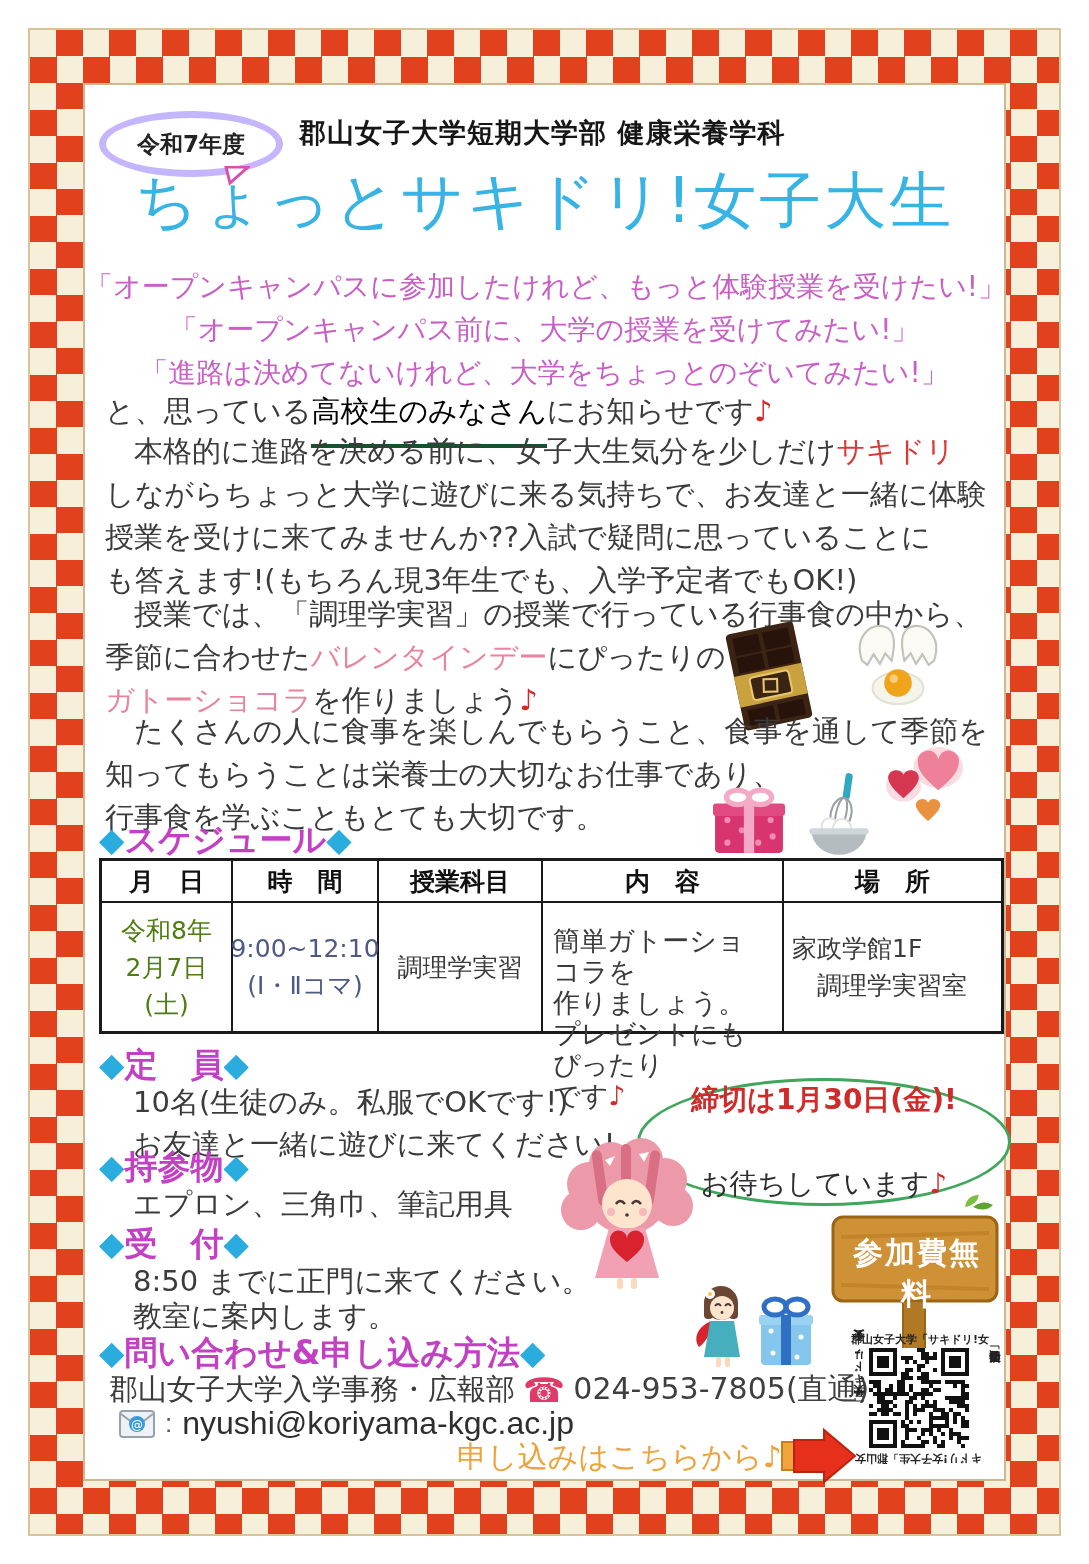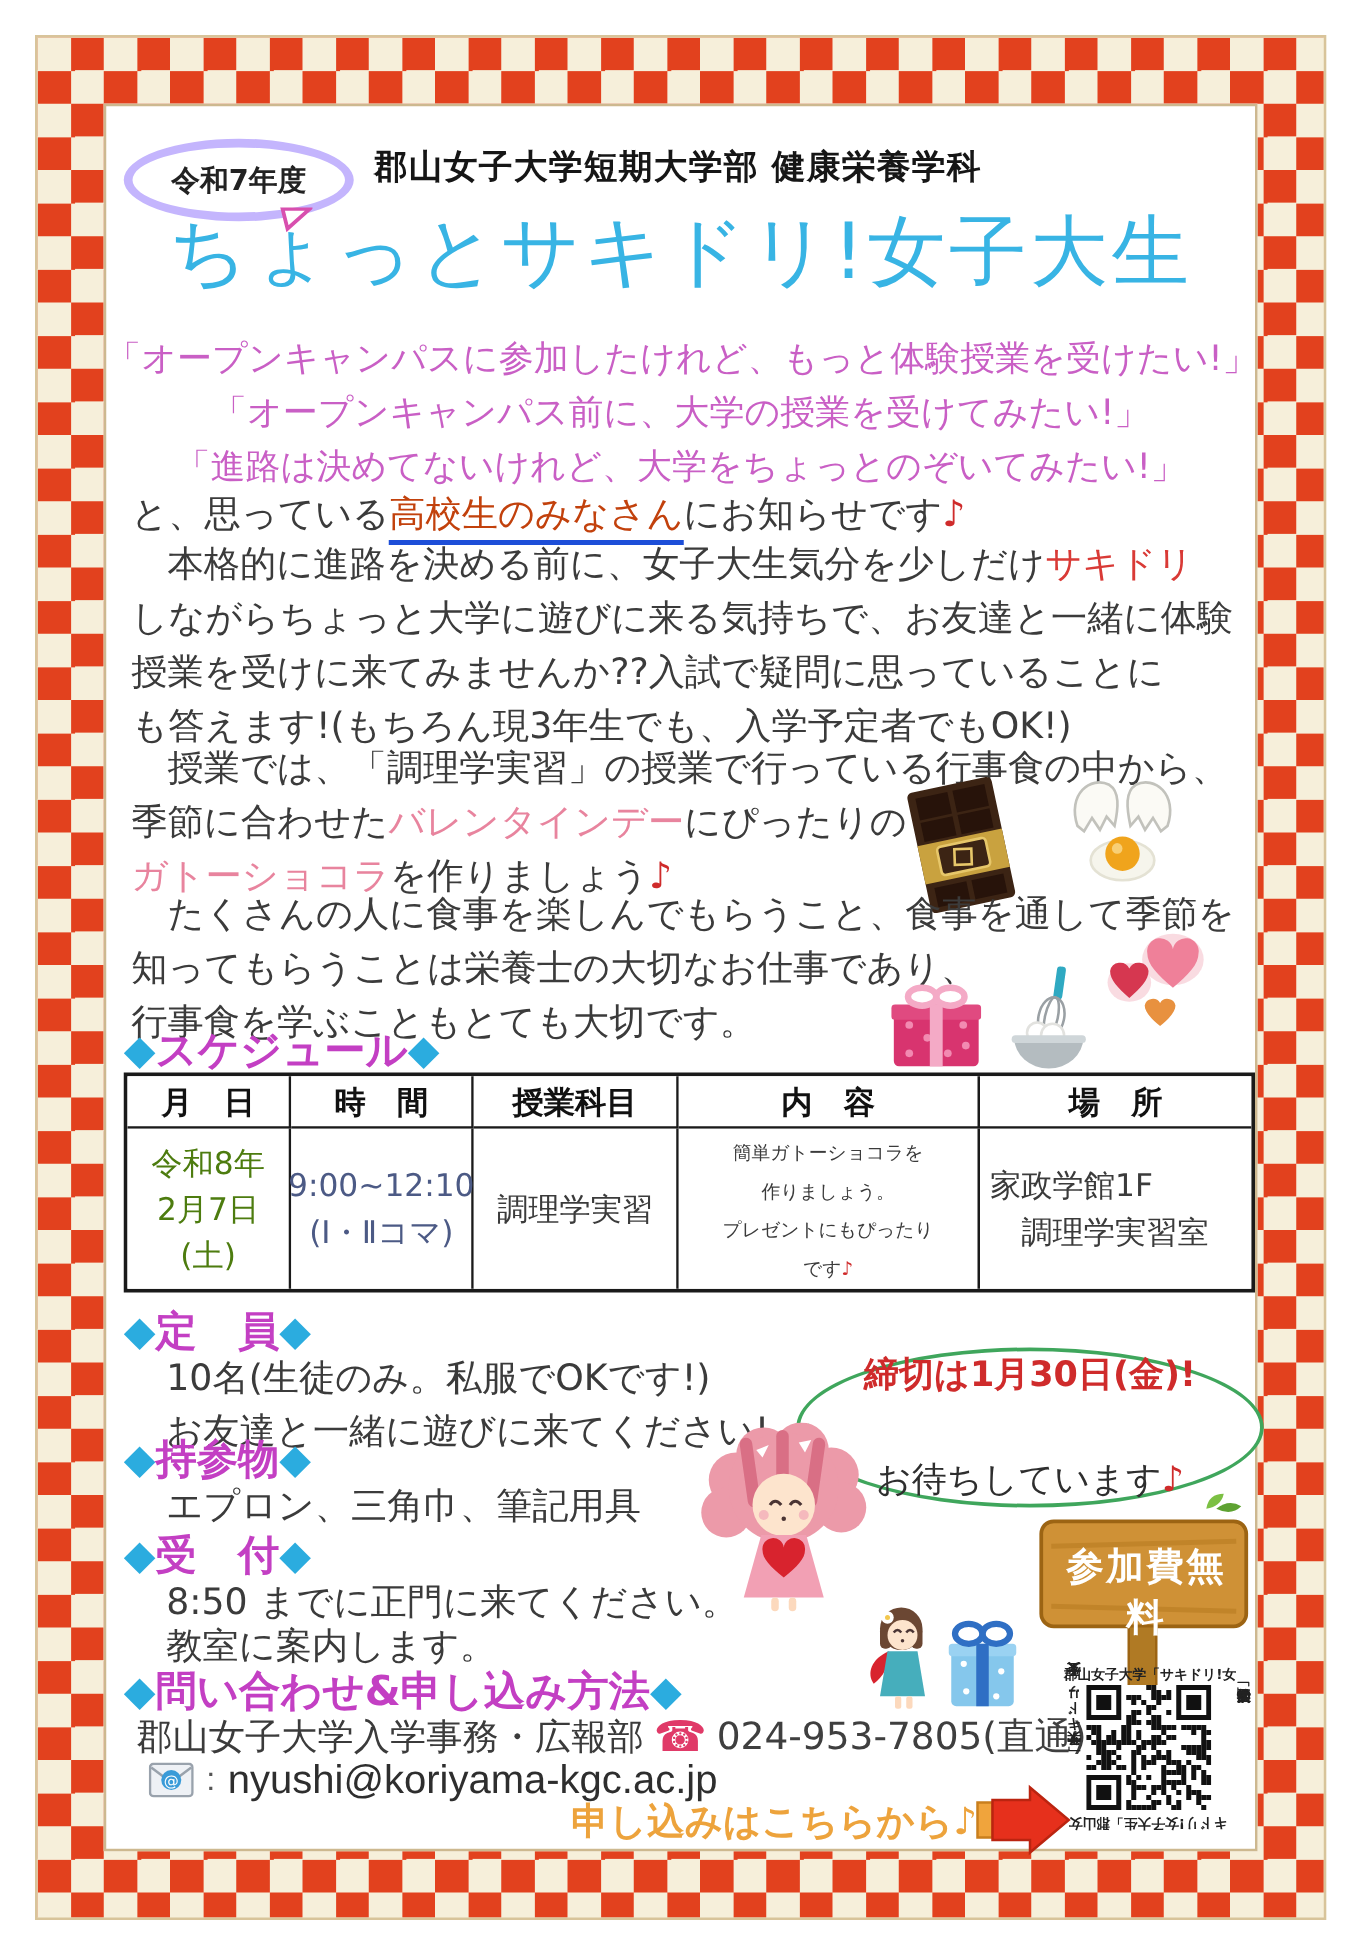--- a/index.html
+++ b/index.html
@@ -15,21 +15,21 @@
   
   .badge{left:14px;top:26px;width:170px;height:52px;border:7px solid #c4b5fd;border-radius:50%;
          display:flex;align-items:center;justify-content:center;font-size:23px;font-weight:bold;color:#222;background:#fff}
   .badge-tail{position:absolute;left:118px;top:48px}
   .dept{left:214px;top:30px;font-size:27px;font-weight:bold;color:#161616;letter-spacing:1px}
   .title{left:0;width:100%;top:74px;text-align:center;font-size:62px;font-weight:normal;color:#38b4e4;letter-spacing:3px}
   
   .quotes{left:0;width:100%;top:180px;text-align:center;font-size:28px;line-height:43px;
           color:#c95fc5;white-space:nowrap}
   .callout{left:20px;top:307px;font-size:29px;white-space:nowrap}
-  .hl-red{color:#c2410c;border-bottom:4px solid #1d4ed8;padding-bottom:4px}
+  .hl-red{color:#000000;border-bottom:4px solid #14532d;padding-bottom:16px}
   .note{color:#cf2b2b}
   .para{font-size:29px;line-height:43px;white-space:nowrap}
   .p1{left:20px;top:345px}
   .p2{left:20px;top:508px}
   .p3{left:20px;top:625px}
   .red{color:#d93a36}
   .pink{color:#e8849e}
   
   .sec{left:14px;font-size:33px;font-weight:bold;white-space:nowrap}
   .sec .dia{color:#2bacdf}
@@ -40,42 +40,42 @@
   .sched-table{left:14px;top:773px;width:905px;border:3px solid #1a1a1a;box-sizing:border-box;
                display:grid;grid-template-columns:131px 146px 164px 241px auto;background:#fff}
   .cell{border-right:2px solid #1a1a1a;border-bottom:2px solid #1a1a1a;box-sizing:border-box;
         display:flex;flex-direction:column;align-items:center;justify-content:center;background:#fff}
   .cell:nth-child(5n){border-right:none}
   .cell.last-row{border-bottom:none}
   .th{height:42px;font-size:25px;font-weight:bold;color:#111}
   .td{height:128px;font-size:25px;line-height:37px}
   .td.date{color:#4d7c0f}
   .td.time{color:#4c5a85}
-  .td.content{align-items:center;justify-content:flex-start;padding:4px 10px;font-size:15px;line-height:31px}
+  .td.content{align-items:flex-start;justify-content:flex-start;padding:22px 10px;font-size:27px;line-height:31px}
   .td.place{align-items:flex-start;padding:0 8px}
   
   .cap1{left:48px;top:998px}.cap2{left:48px;top:1040px}
   .bring1{left:48px;top:1100px}
   .rec1{left:48px;top:1177px}.rec2{left:48px;top:1212px}
   
   .bubble{left:552px;top:993px;width:368px;height:122px;border:3px solid #3fa65c;border-radius:50%;
           background:#fff;display:flex;flex-direction:column;align-items:center;justify-content:space-between}
   .bubble .b1{font-size:28px;font-weight:bold;color:#cf2b2b;white-space:nowrap}
   .bubble .b2{font-size:28px;color:#2e2e2e;white-space:nowrap}
   .bubble-tail{position:absolute;left:-26px;top:58px}
   
   .orgline{left:24px;top:1284px;display:flex;align-items:center;gap:8px;white-space:nowrap}
   .orgline .org{font-size:29px;color:#3b3b3b}
   .phone-ic{font-size:34px;color:#e03a68;line-height:1}
   .orgline .num{font-size:30px;color:#3f3f3f}
   .emailline{left:34px;top:1320px;display:flex;align-items:center;gap:10px;white-space:nowrap;
              font-family:"Liberation Sans",sans-serif}
   .emailline .sep{font-size:26px;color:#555}
   .emailline .em{font-size:32px;color:#2e2e2e}
-  .apply{left:372px;top:1352px;font-size:30px;color:#eda33c;font-weight:bold;white-space:nowrap}
+  .apply{left:372px;top:1352px;font-size:30px;color:#eda33c;font-weight:normal;white-space:nowrap}
   .arrow{left:694px;top:1342px}
   
   .sign{left:742px;top:1108px;width:178px;height:168px}
   .sign-label{position:absolute;left:12px;top:40px;width:156px;text-align:center;
               font-size:30px;font-weight:bold;color:#fff;letter-spacing:2px}
   
   .qrblock{left:748px;top:1243px;width:172px;height:152px}
   .qr-sq{position:absolute;left:36px;top:20px;width:100px;height:100px;background:#fff}
   .qrtext{position:absolute;font-size:11px;color:#222;white-space:nowrap;font-weight:bold}
   .qt-top{left:18px;top:4px}

